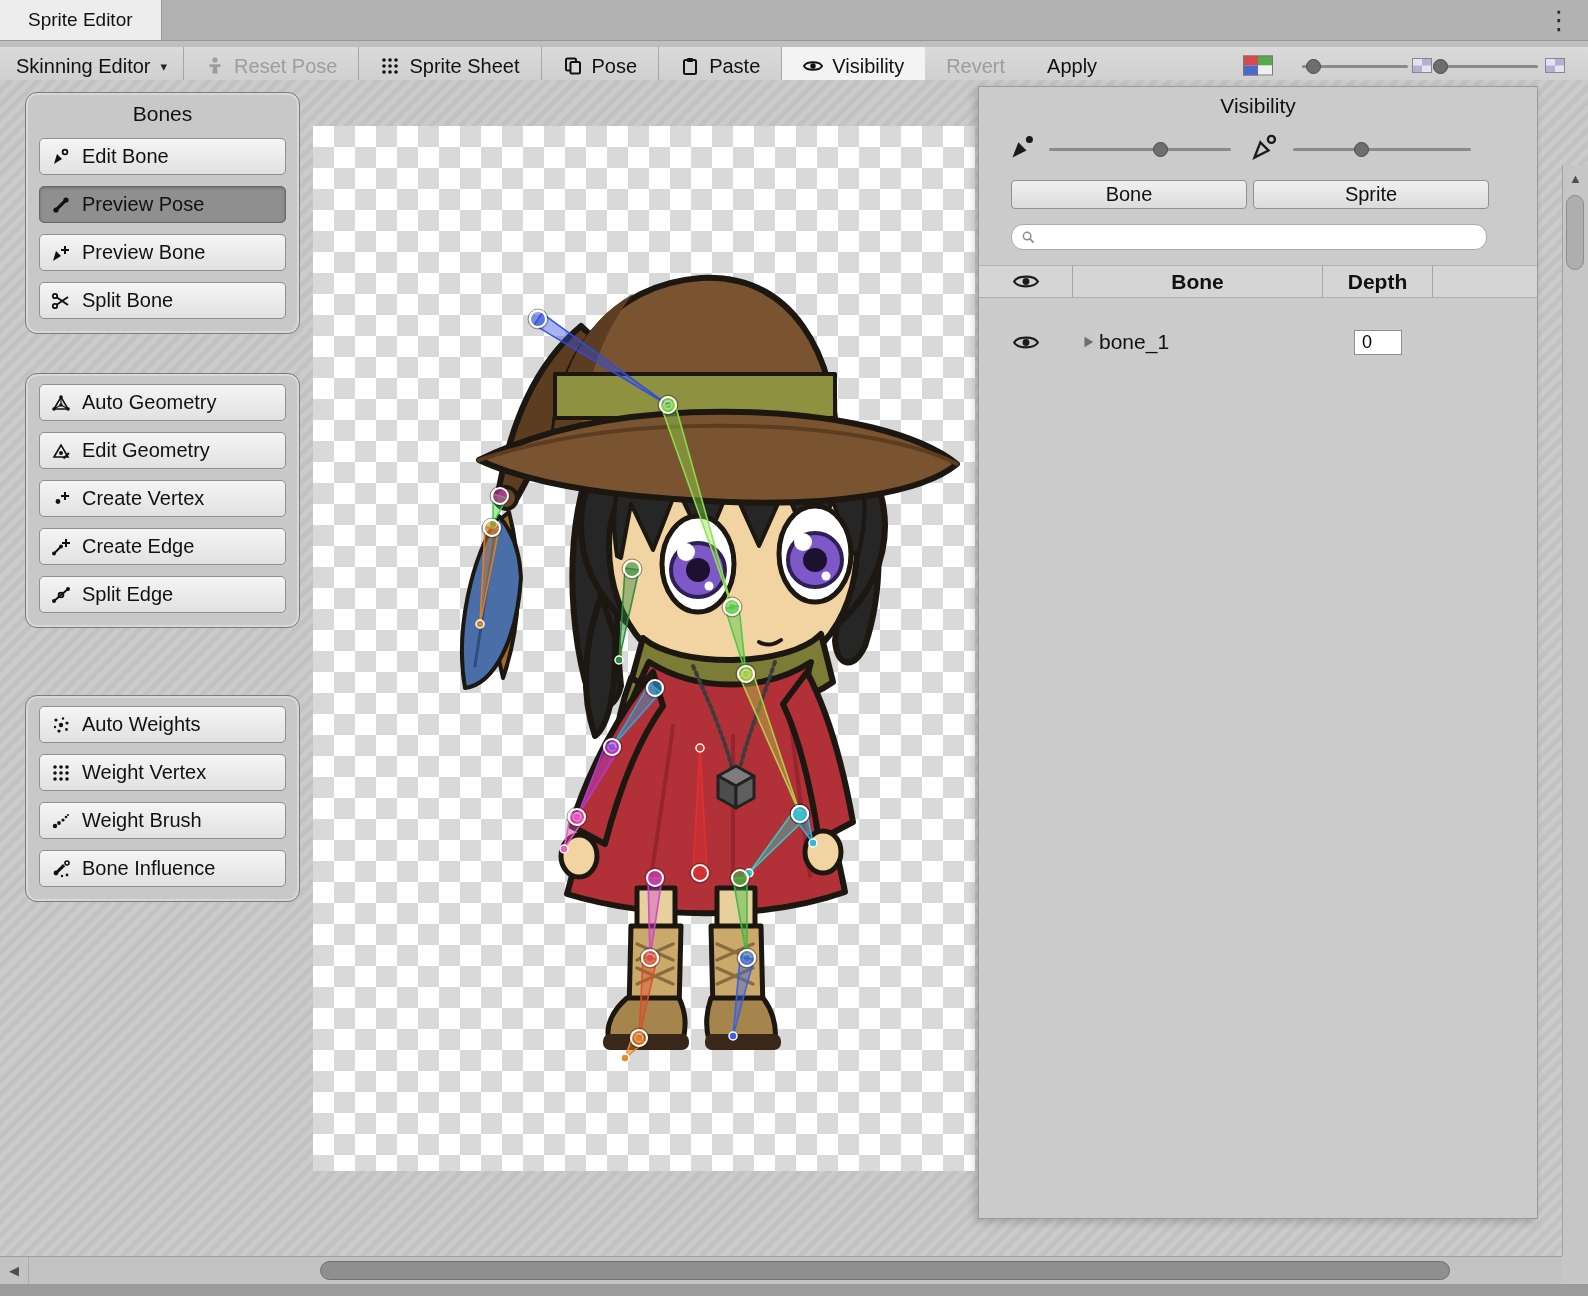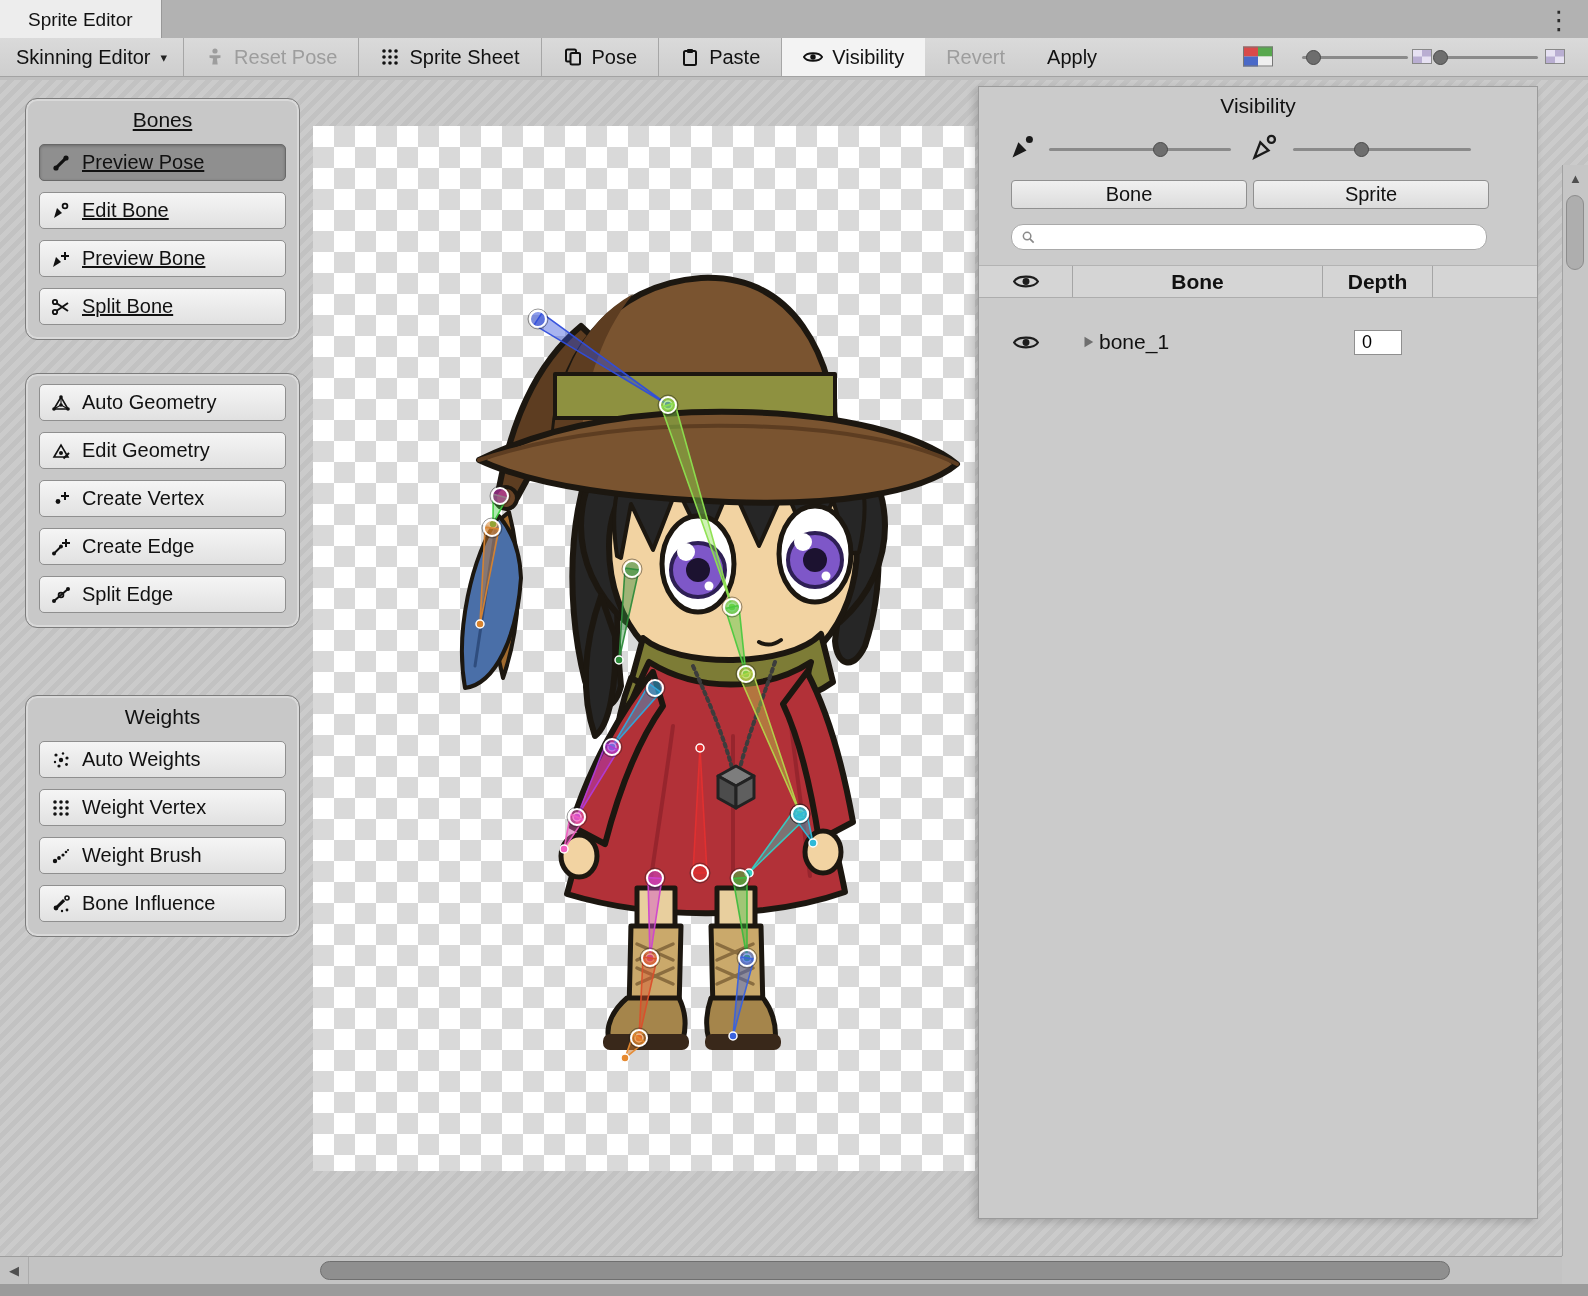--- a/index.html
+++ b/index.html
@@ -6,21 +6,21 @@
     font-family:"Liberation Sans","DejaVu Sans",sans-serif;color:#111;background:#bfbfbf;}
   #app{position:relative;width:1588px;height:1296px;background:#bfbfbf;overflow:hidden;}
 
   
   .tabbar{position:absolute;left:0;top:0;width:100%;height:40px;background:#b2b2b2;border-bottom:1px solid #979797;}
   .tab{position:absolute;left:0;top:0;height:40px;line-height:40px;padding:0 28px;background:#ededed;
        font-size:19px;border-right:1px solid #989898;}
   .kebab{position:absolute;right:16px;top:4px;font-size:26px;color:#2a2a2a;line-height:32px;}
 
   
-  .toolbar{position:absolute;left:0;top:38px;width:100%;height:38px;background:linear-gradient(#dadada,#cecece);
+  .toolbar{position:absolute;left:0;top:47px;width:100%;height:38px;background:linear-gradient(#dadada,#cecece);
        border-bottom:1px solid #a3a3a3;display:flex;align-items:stretch;font-size:20px;}
   .mode{display:flex;align-items:center;gap:10px;padding:0 16px;}
   .caret{font-size:13px;color:#222;}
   #toolbar-items{display:flex;align-items:stretch;}
   .tsep{width:1px;background:#a6a6a6;}
   .tbtn{display:flex;align-items:center;gap:9px;padding:0 21px;white-space:nowrap;}
   .tbtn.disabled{color:#9d9d9d;}
   .tbtn.active{background:#f3f3f3;}
   .icn{width:20px;height:20px;display:inline-flex;flex:0 0 auto;}
   .icn svg{width:100%;height:100%;display:block;}
@@ -33,21 +33,21 @@
   .chk{position:absolute;width:20px;height:15px;top:11px;}
   .chk1{left:1412px;} .chk2{left:1545px;}
 
   
   .main{position:absolute;left:0;top:80px;width:1588px;height:1176px;
        background:repeating-linear-gradient(135deg,#cbcbcb 0 5px,#c2c2c2 5px 10px);}
 
   
   .group{position:absolute;left:25px;width:273px;background:#c8c8c8;border:1px solid #7c7c7c;border-radius:12px;
        box-shadow:inset 0 0 0 2px #d9d9d9;}
-  .group:nth-child(1){top:18px;text-decoration:underline;} .group:nth-child(2){top:293px;} .group:nth-child(3){top:615px;}
+  .group:nth-child(1){top:12px;} .group:nth-child(2){top:293px;} .group:nth-child(3){top:615px;}
   .gtitle{text-align:center;font-size:21px;padding:9px 0 2px 0;}
   .gbtns{display:flex;flex-direction:column;gap:11px;padding:10px 13px 14px 13px;}
   .pbtn{height:37px;display:flex;align-items:center;gap:11px;padding:0 11px;font-size:20px;
        background:linear-gradient(#f5f5f5,#e1e1e1);border:1px solid #8f8f8f;border-radius:5px;box-sizing:border-box;}
   .pbtn.active{background:#8f8f8f;border-color:#686868;box-shadow:inset 0 1px 3px rgba(0,0,0,.25);}
 
   
   .canvas{position:absolute;left:313px;top:46px;width:662px;height:1045px;
      background-image:
        linear-gradient(45deg,#d9d9d9 25%,transparent 25%,transparent 75%,#d9d9d9 75%),
@@ -217,38 +217,38 @@
         </svg>
       </span>
   </div>
 
   <div class="main">
 
     <div id="left-panel">
         <div class="group">
           <div class="gtitle">Bones</div>
           <div class="gbtns">
+            <div class="pbtn">
+              <span class="icn">
+                <svg viewBox="0 0 20 20">
+                  <path d="M3 17 6 7l5 5z" fill="currentColor"></path>
+                  <circle cx="14" cy="5" r="2.4" fill="none" stroke="currentColor" stroke-width="1.8"></circle>
+                </svg>
+              </span>
+              <span>Edit Bone</span>
+            </div>
             <div class="pbtn active">
               <span class="icn">
                 <svg viewBox="0 0 20 20">
                   <circle cx="5" cy="15" r="2.6" fill="currentColor"></circle>
                   <circle cx="15" cy="5" r="2.6" fill="currentColor"></circle>
                   <path d="M5 12.8 12.8 5 15 7.2 7.2 15Z" fill="currentColor"></path>
                 </svg>
               </span>
               <span>Preview Pose</span>
-            </div>
-            <div class="pbtn">
-              <span class="icn">
-                <svg viewBox="0 0 20 20">
-                  <path d="M3 17 6 7l5 5z" fill="currentColor"></path>
-                  <circle cx="14" cy="5" r="2.4" fill="none" stroke="currentColor" stroke-width="1.8"></circle>
-                </svg>
-              </span>
-              <span>Edit Bone</span>
             </div>
             <div class="pbtn">
               <span class="icn">
                 <svg viewBox="0 0 20 20">
                   <path d="M2 18 5 8l5 5z" fill="currentColor"></path>
                   <path d="M14 3v8M10 7h8" stroke="currentColor" stroke-width="2" fill="none"></path>
                 </svg>
               </span>
               <span>Preview Bone</span>
             </div>
@@ -318,21 +318,20 @@
                   <circle cx="3" cy="16" r="2" fill="currentColor"></circle>
                   <circle cx="17" cy="4" r="2" fill="currentColor"></circle>
                   <circle cx="10" cy="10" r="2.4" fill="none" stroke="currentColor" stroke-width="1.8"></circle>
                 </svg>
               </span>
               <span>Split Edge</span>
             </div>
           </div>
         </div>
         <div class="group">
-          <div class="gtitle">Weights</div>
           <div class="gbtns">
             <div class="pbtn">
               <span class="icn">
                 <svg viewBox="0 0 20 20">
                   <g fill="currentColor">
                     <circle cx="5" cy="5" r="1.6"></circle>
                     <circle cx="12" cy="3.5" r="1.2"></circle>
                     <circle cx="16" cy="8" r="1.6"></circle>
                     <circle cx="4" cy="12" r="1.2"></circle>
                     <circle cx="10" cy="10" r="2.2"></circle>

